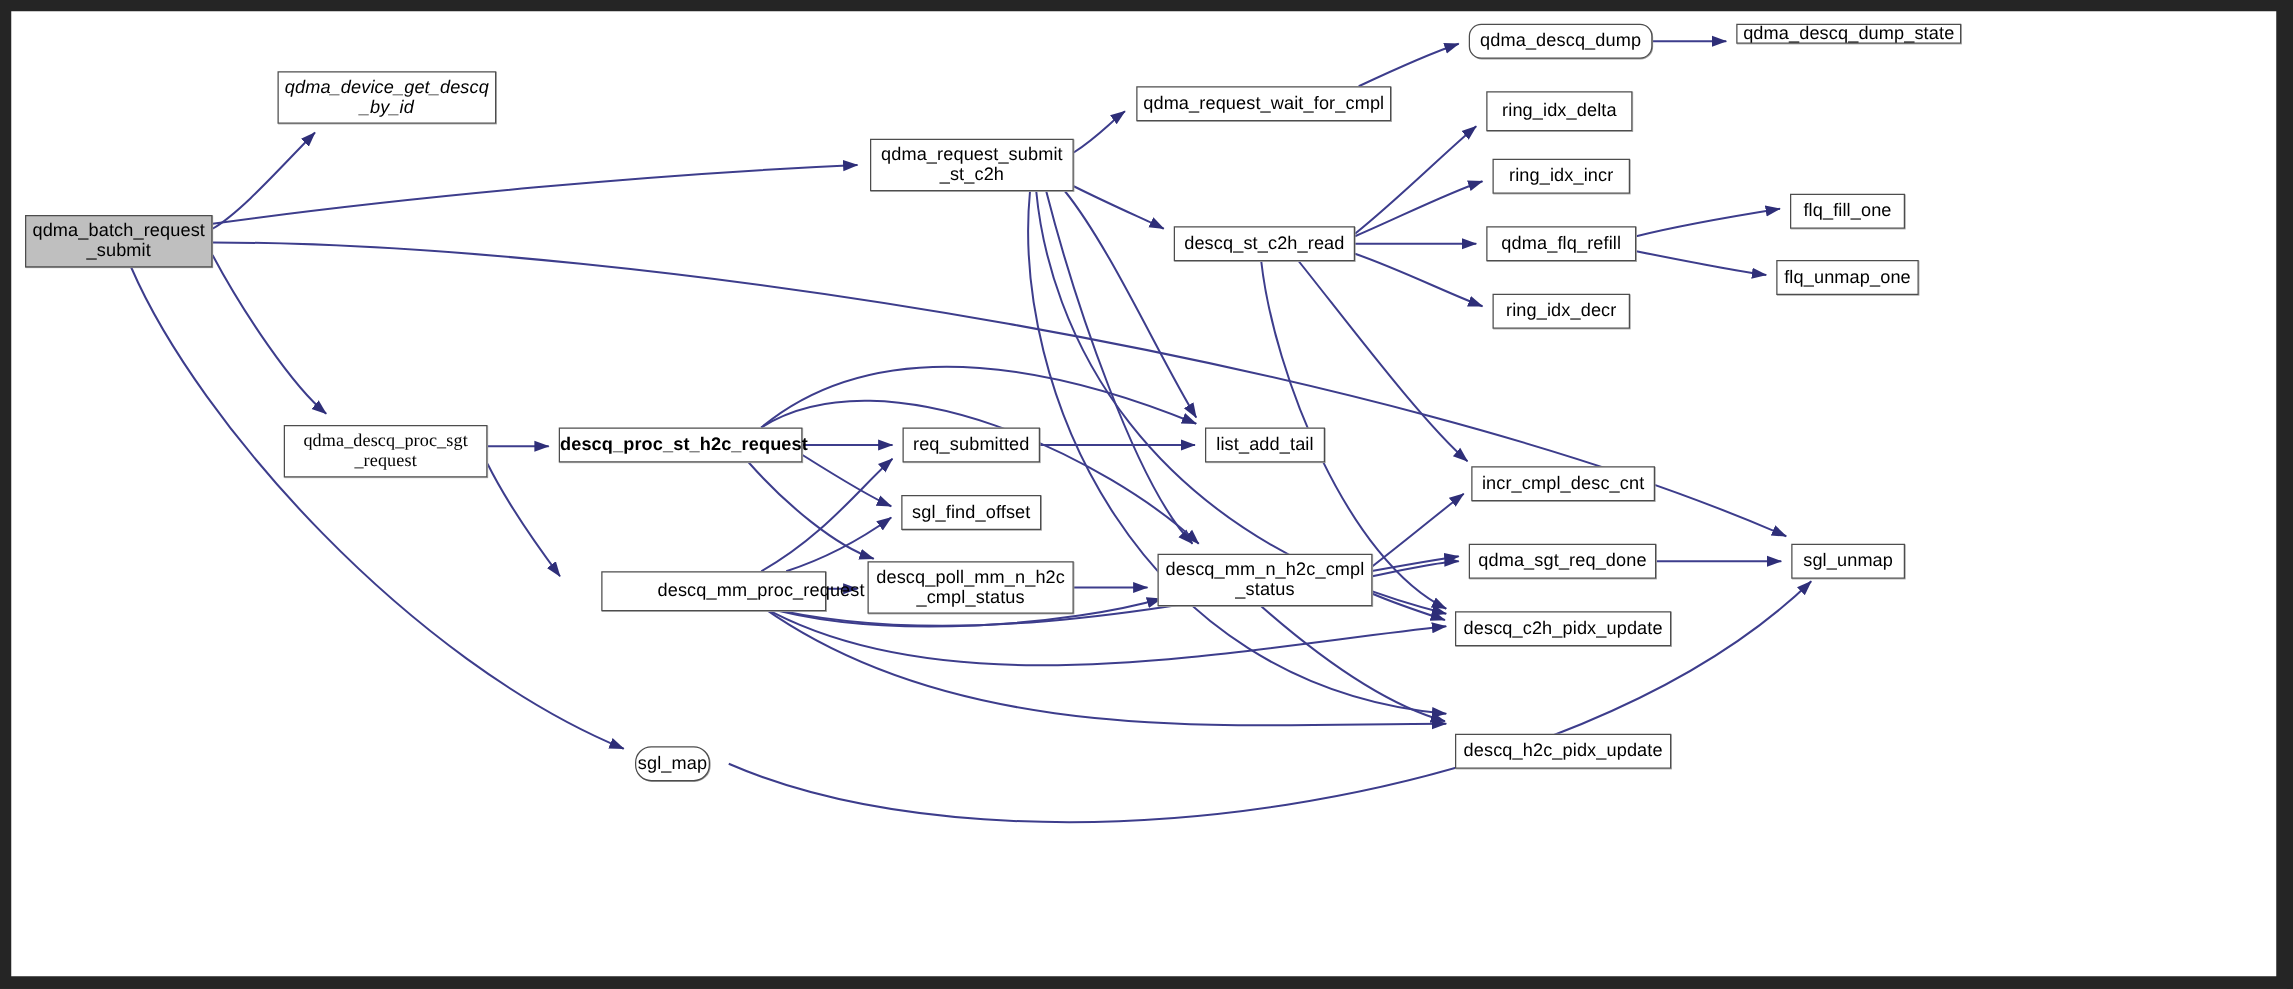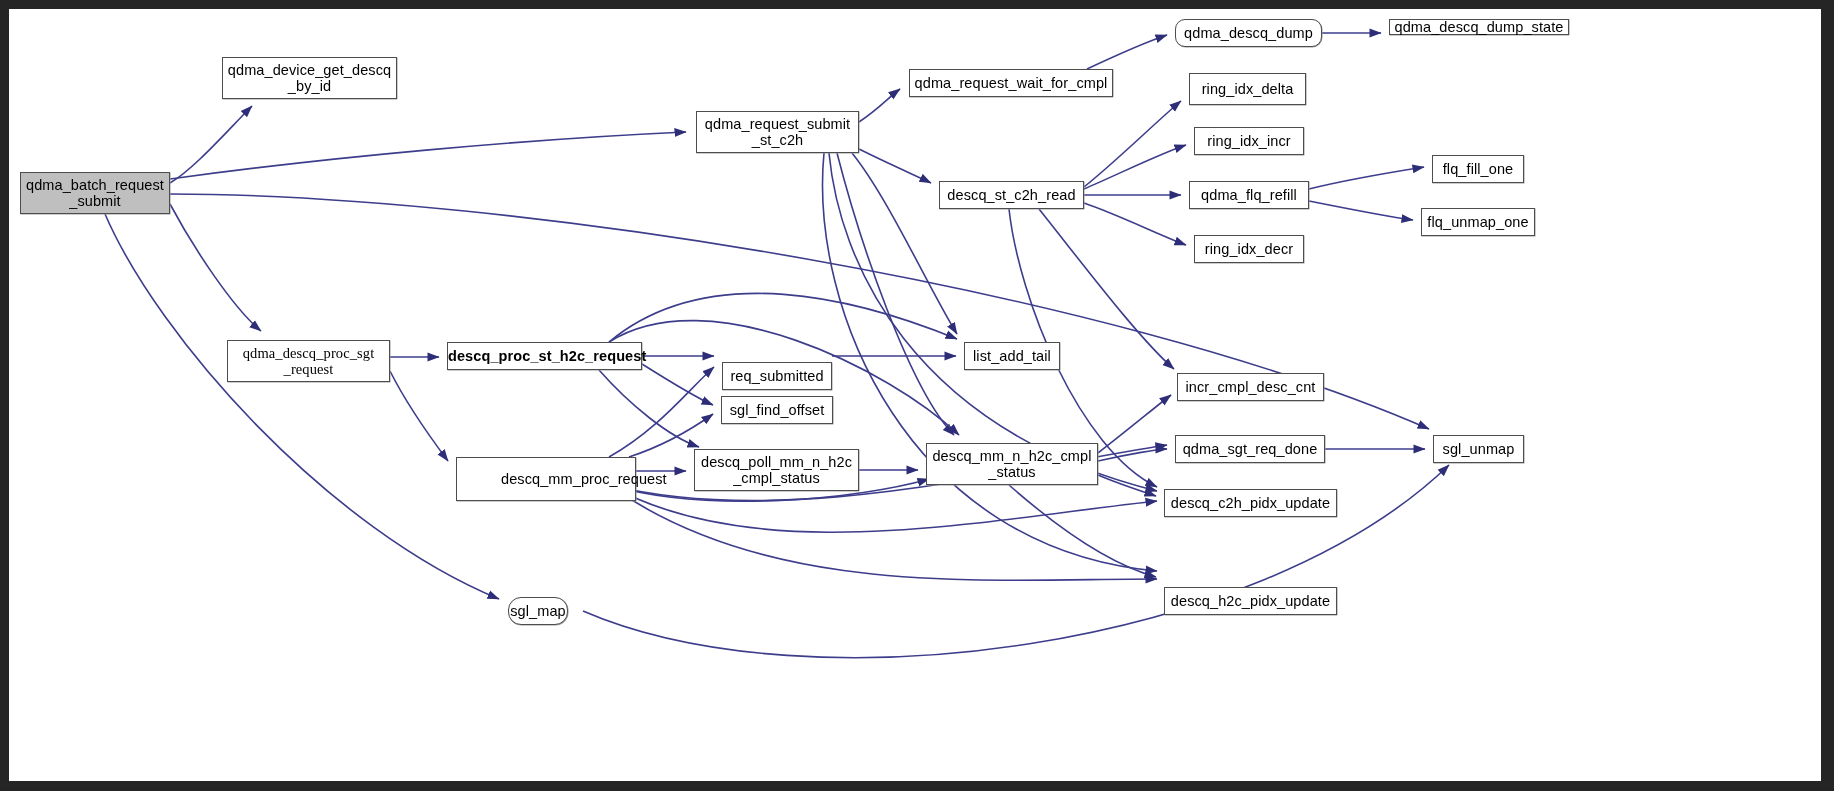--- a/index.html
+++ b/index.html
@@ -91,41 +91,41 @@
           <path d="M1089,452 C1120,445 1150,440 1158,440" marker-end="url(#arrow)"></path>
           <path d="M1089,466 C1110,475 1135,483 1147,487" marker-end="url(#arrow)"></path>
           <path d="M1000,476 C1050,520 1100,555 1147,568" marker-end="url(#arrow)"></path>
           <path d="M1316,440 L1416,440" marker-end="url(#arrow)"></path>
           <path d="M574,602 C800,700 1250,640 1440,456" marker-end="url(#arrow)"></path>
         </g>
     </svg>
     <div id="node-layer">
         <div class="node hl" style="left: 11px; top: 163px; width: 150px; height: 42px;"><span class="lbl">qdma_batch_request
 _submit</span></div>
-        <div class="node" style="left: 213px; top: 48px; width: 175px; height: 42px;"><span class="lbl">qdma_device_get_descq
+        <div class="node" style="left: 213px; top: 48px; width: 175px; height: 42px; font-style: italic;"><span class="lbl">qdma_device_get_descq
 _by_id</span></div>
         <div class="node" style="left: 687px; top: 102px; width: 163px; height: 42px;"><span class="lbl">qdma_request_submit
 _st_c2h</span></div>
         <div class="node" style="left: 900px; top: 60px; width: 204px; height: 28px;"><span class="lbl">qdma_request_wait_for_cmpl</span></div>
         <div class="node" style="left: 1166px; top: 10px; width: 147px; height: 28px; border-radius: 10px;"><span class="lbl">qdma_descq_dump</span></div>
         <div class="node" style="left: 1380px; top: 10px; width: 180px; height: 16px;"><span class="lbl">qdma_descq_dump_state</span></div>
         <div class="node" style="left: 930px; top: 172px; width: 145px; height: 28px;"><span class="lbl">descq_st_c2h_read</span></div>
         <div class="node" style="left: 1180px; top: 64px; width: 117px; height: 32px;"><span class="lbl">ring_idx_delta</span></div>
         <div class="node" style="left: 1185px; top: 118px; width: 110px; height: 28px;"><span class="lbl">ring_idx_incr</span></div>
         <div class="node" style="left: 1180px; top: 172px; width: 120px; height: 28px;"><span class="lbl">qdma_flq_refill</span></div>
         <div class="node" style="left: 1185px; top: 226px; width: 110px; height: 28px;"><span class="lbl">ring_idx_decr</span></div>
         <div class="node" style="left: 1423px; top: 146px; width: 92px; height: 28px;"><span class="lbl">flq_fill_one</span></div>
         <div class="node" style="left: 1412px; top: 199px; width: 114px; height: 28px;"><span class="lbl">flq_unmap_one</span></div>
         <div class="node" style="left: 218px; top: 331px; width: 163px; height: 42px; font-family: Liberation Serif, serif;"><span class="lbl">qdma_descq_proc_sgt
 _request</span></div>
         <div class="node" style="left: 438px; top: 333px; width: 195px; height: 28px; font-weight: bold;"><span class="lbl">descq_proc_st_h2c_request</span></div>
-        <div class="node" style="left: 713px; top: 333px; width: 110px; height: 28px; margin-top: 20px;"><span class="lbl">req_submitted</span></div>
+        <div class="node" style="left: 713px; top: 333px; width: 110px; height: 28px;"><span class="lbl">req_submitted</span></div>
         <div class="node" style="left: 955px; top: 333px; width: 96px; height: 28px;"><span class="lbl">list_add_tail</span></div>
         <div class="node" style="left: 712px; top: 387px; width: 112px; height: 28px;"><span class="lbl">sgl_find_offset</span></div>
-        <div class="node" style="left: 447px; top: 448px; width: 180px; height: 44px; padding-left: 44px;"><span class="lbl">descq_mm_proc_request</span></div>
+        <div class="node" style="left: 472px; top: 448px; width: 180px; height: 32px; padding-left: 44px;"><span class="lbl">descq_mm_proc_request</span></div>
         <div class="node" style="left: 685px; top: 440px; width: 165px; height: 42px;"><span class="lbl">descq_poll_mm_n_h2c
 _cmpl_status</span></div>
         <div class="node" style="left: 917px; top: 434px; width: 172px; height: 42px;"><span class="lbl">descq_mm_n_h2c_cmpl
 _status</span></div>
         <div class="node" style="left: 1168px; top: 364px; width: 147px; height: 28px;"><span class="lbl">incr_cmpl_desc_cnt</span></div>
         <div class="node" style="left: 1166px; top: 426px; width: 150px; height: 28px;"><span class="lbl">qdma_sgt_req_done</span></div>
         <div class="node" style="left: 1155px; top: 480px; width: 173px; height: 28px;"><span class="lbl">descq_c2h_pidx_update</span></div>
         <div class="node" style="left: 1155px; top: 558px; width: 173px; height: 28px; margin-top: 20px;"><span class="lbl">descq_h2c_pidx_update</span></div>
         <div class="node" style="left: 1424px; top: 426px; width: 91px; height: 28px;"><span class="lbl">sgl_unmap</span></div>
         <div class="node" style="left: 499px; top: 588px; width: 60px; height: 28px; border-radius: 13px;"><span class="lbl">sgl_map</span></div>

